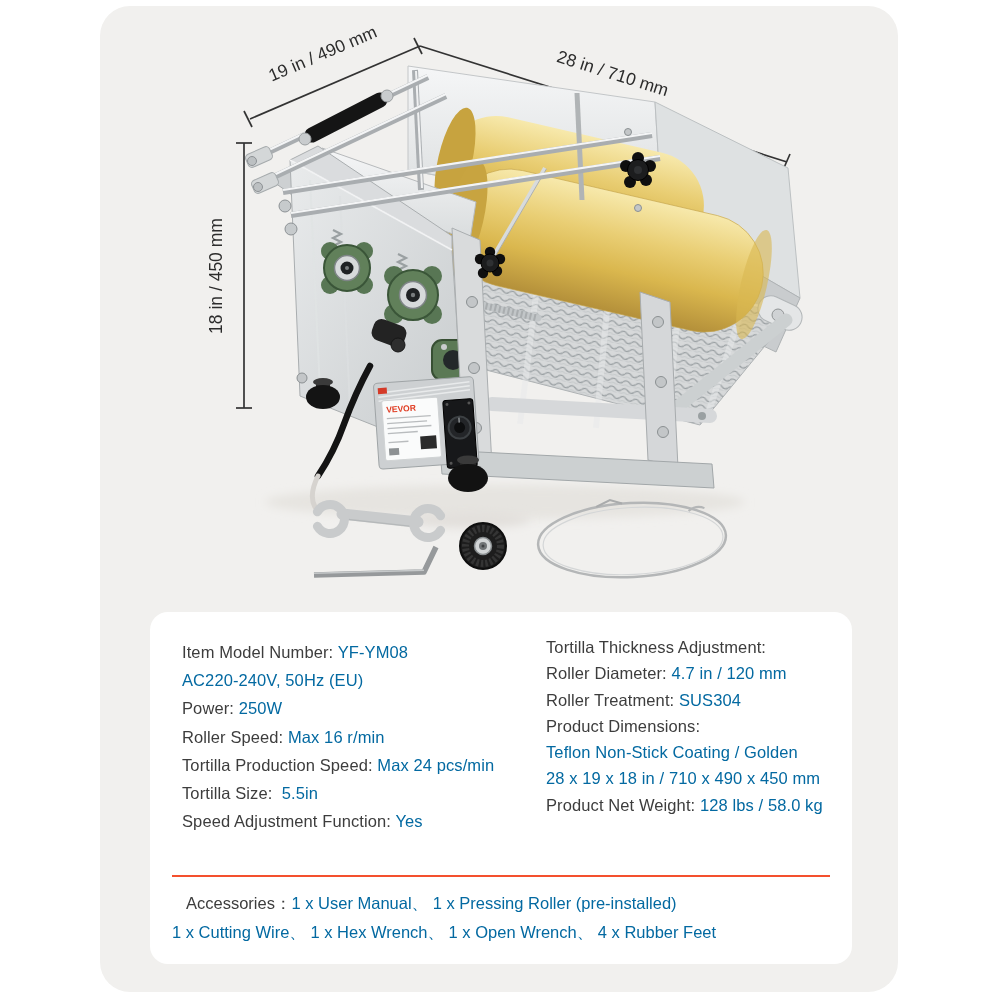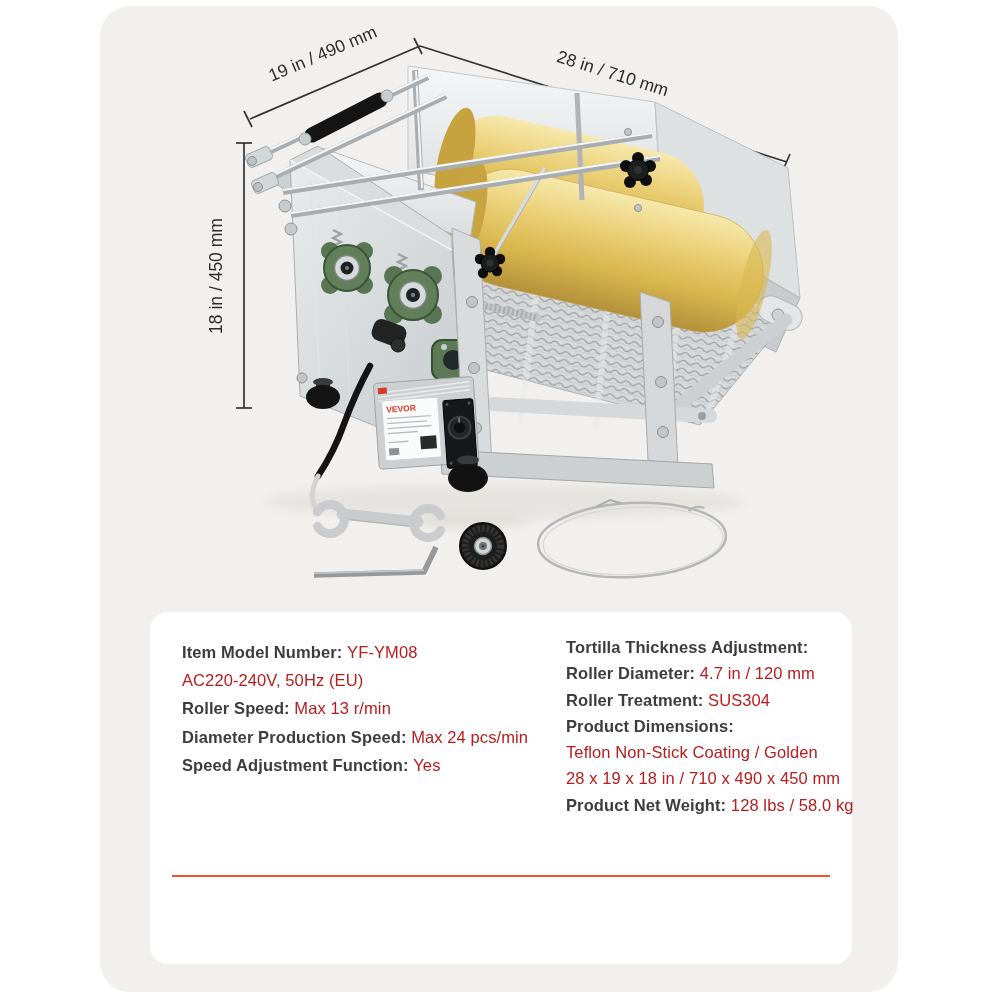--- a/index.html
+++ b/index.html
@@ -5,26 +5,26 @@
   html,body{margin:0;padding:0;background:#ffffff;}
   .canvas{position:relative;width:1000px;height:1000px;background:#ffffff;overflow:hidden;
           font-family:"Liberation Sans",sans-serif;}
   .panel{position:absolute;left:100px;top:6px;width:798px;height:986px;
          background:#F1F0EE;border-radius:30px;}
   .scene{position:absolute;left:0;top:0;width:1000px;height:620px;}
   .spec-card{position:absolute;left:150px;top:612px;width:702px;height:352px;
              background:#FFFFFF;border-radius:18px;}
   .spec-cols{position:absolute;left:0;top:0;width:100%;}
   .col-left{position:absolute;left:32px;top:26px;width:356px;}
-  .col-right{position:absolute;left:416px;top:22px;width:292px;}
+  .col-right{position:absolute;left:396px;top:22px;width:292px;}
   .spec-line{font-size:16.5px;letter-spacing:.1px;white-space:pre-wrap;}
   .col-left .spec-line{line-height:28.2px;}
   .col-right .spec-line{line-height:26.3px;}
-  .lab{color:#3D3D3D;font-weight:bold;}
-  .val{color:#b91c1c;}
+  .lab{color:#3D3D3D;}
+  .val{color:#0369a1;}
   .divider{position:absolute;left:22px;top:263px;width:658px;height:2px;background:#F4502E;}
   .acc-block{position:absolute;left:22px;top:277px;width:662px;}
   .acc-line{font-size:16.5px;line-height:29px;white-space:pre-wrap;}
   .acc-line.first{padding-left:14px;}
   text{font-family:"Liberation Sans",sans-serif;}
 </style>
 </head>
 <body>
 
 <div class="canvas">
@@ -275,29 +275,35 @@
         <path d="M690,514 q8,-6 16,-2" stroke="#b4b6b7" stroke-width="2" fill="none"></path>
       </g>
     </g>
   </svg>
 
   <div class="spec-card">
     <div class="spec-cols">
       <div class="col-left" id="spec-left">
           <div class="spec-line"><span class="lab">Item Model Number: </span><span class="val">YF-YM08</span></div>
           <div class="spec-line"><span class="lab"></span><span class="val">AC220-240V, 50Hz (EU)</span></div>
-          <div class="spec-line"><span class="lab">Roller Speed: </span><span class="val">Max 13 r/min</span></div>
-          <div class="spec-line"><span class="lab">Diameter Production Speed: </span><span class="val">Max 24 pcs/min</span></div>
+          <div class="spec-line"><span class="lab">Power: </span><span class="val">250W</span></div>
+          <div class="spec-line"><span class="lab">Roller Speed: </span><span class="val">Max 16 r/min</span></div>
+          <div class="spec-line"><span class="lab">Tortilla Production Speed: </span><span class="val">Max 24 pcs/min</span></div>
+          <div class="spec-line"><span class="lab">Tortilla Size:  </span><span class="val">5.5in</span></div>
           <div class="spec-line"><span class="lab">Speed Adjustment Function: </span><span class="val">Yes</span></div>
         </div>
       <div class="col-right" id="spec-right">
           <div class="spec-line"><span class="lab">Tortilla Thickness Adjustment:</span><span class="val"></span></div>
           <div class="spec-line"><span class="lab">Roller Diameter: </span><span class="val">4.7 in / 120 mm</span></div>
           <div class="spec-line"><span class="lab">Roller Treatment: </span><span class="val">SUS304</span></div>
           <div class="spec-line"><span class="lab">Product Dimensions:</span><span class="val"></span></div>
           <div class="spec-line"><span class="lab"></span><span class="val">Teflon Non-Stick Coating / Golden</span></div>
           <div class="spec-line"><span class="lab"></span><span class="val">28 x 19 x 18 in / 710 x 490 x 450 mm</span></div>
           <div class="spec-line"><span class="lab">Product Net Weight: </span><span class="val">128 lbs / 58.0 kg</span></div>
         </div>
     </div>
     <div class="divider"></div>
+    <div class="acc-block">
+      <div class="acc-line first"><span class="lab">Accessories：</span><span class="val">1 x User Manual、 1 x Pressing Roller (pre-installed)</span></div>
+      <div class="acc-line"><span class="val">1 x Cutting Wire、 1 x Hex Wrench、 1 x Open Wrench、 4 x Rubber Feet</span></div>
+    </div>
   </div>
 </div>
 
 </body></html>

